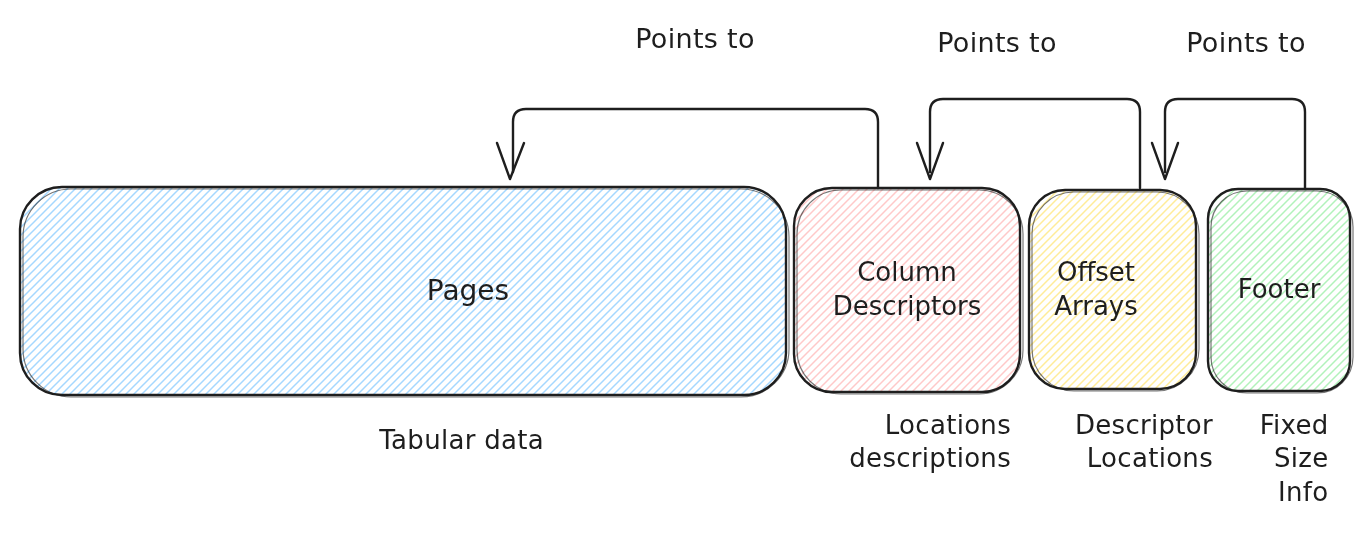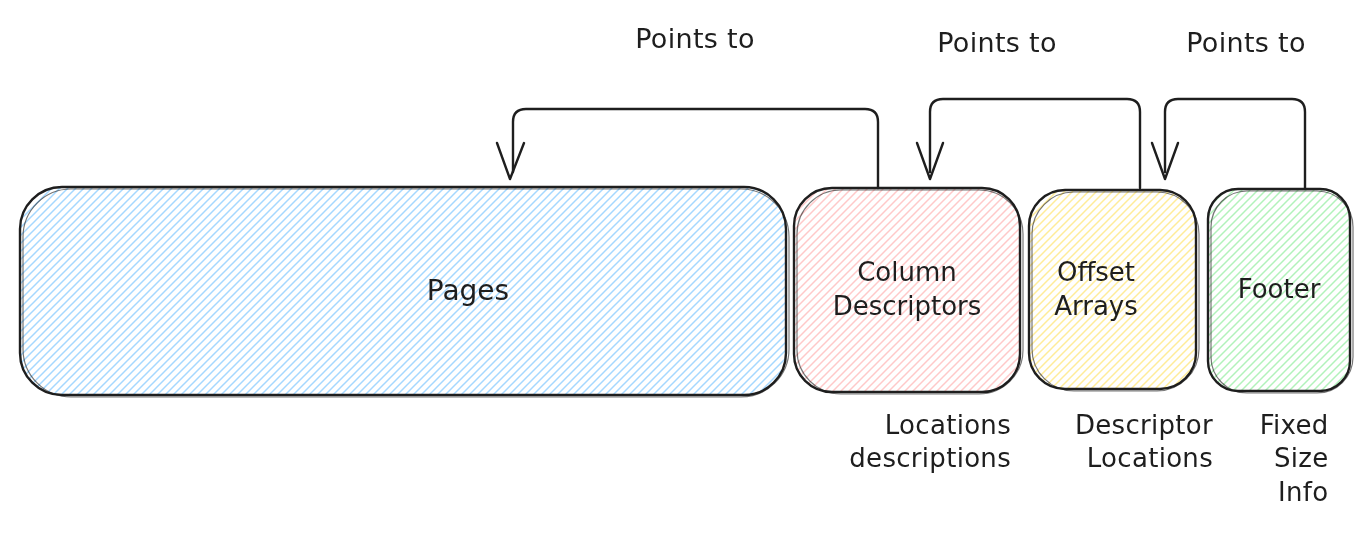--- a/index.html
+++ b/index.html
@@ -110,17 +110,18 @@
   <div class="box-label-wrap" style="left:794px; top:188px; width:226px; height:204px;">
     <div class="box-label" style="width:180px;">Column Descriptors</div>
   </div>
   <div class="box-label-wrap" style="left:1029px; top:190px; width:134px; height:199px;">
     <div class="box-label" style="width:120px;">Offset Arrays</div>
   </div>
   <div class="box-label-wrap" style="left:1208px; top:189px; width:142px; height:202px;">
     <div class="box-label">Footer</div>
   </div>
 
+  <div class="txt caption" style="left:384px; top:424px; width:320px;">Tabular data</div>
   <div class="txt caption" style="left:906px; top:409px; width:210px;">Locations descriptions</div>
   <div class="txt caption" style="left:1281px; top:409px; width:95px;">Fixed Size Info</div>
   <div class="txt caption" style="left:1113px; top:409px; width:200px;">Descriptor Locations</div>
 
 </div>
 
 </body></html>

